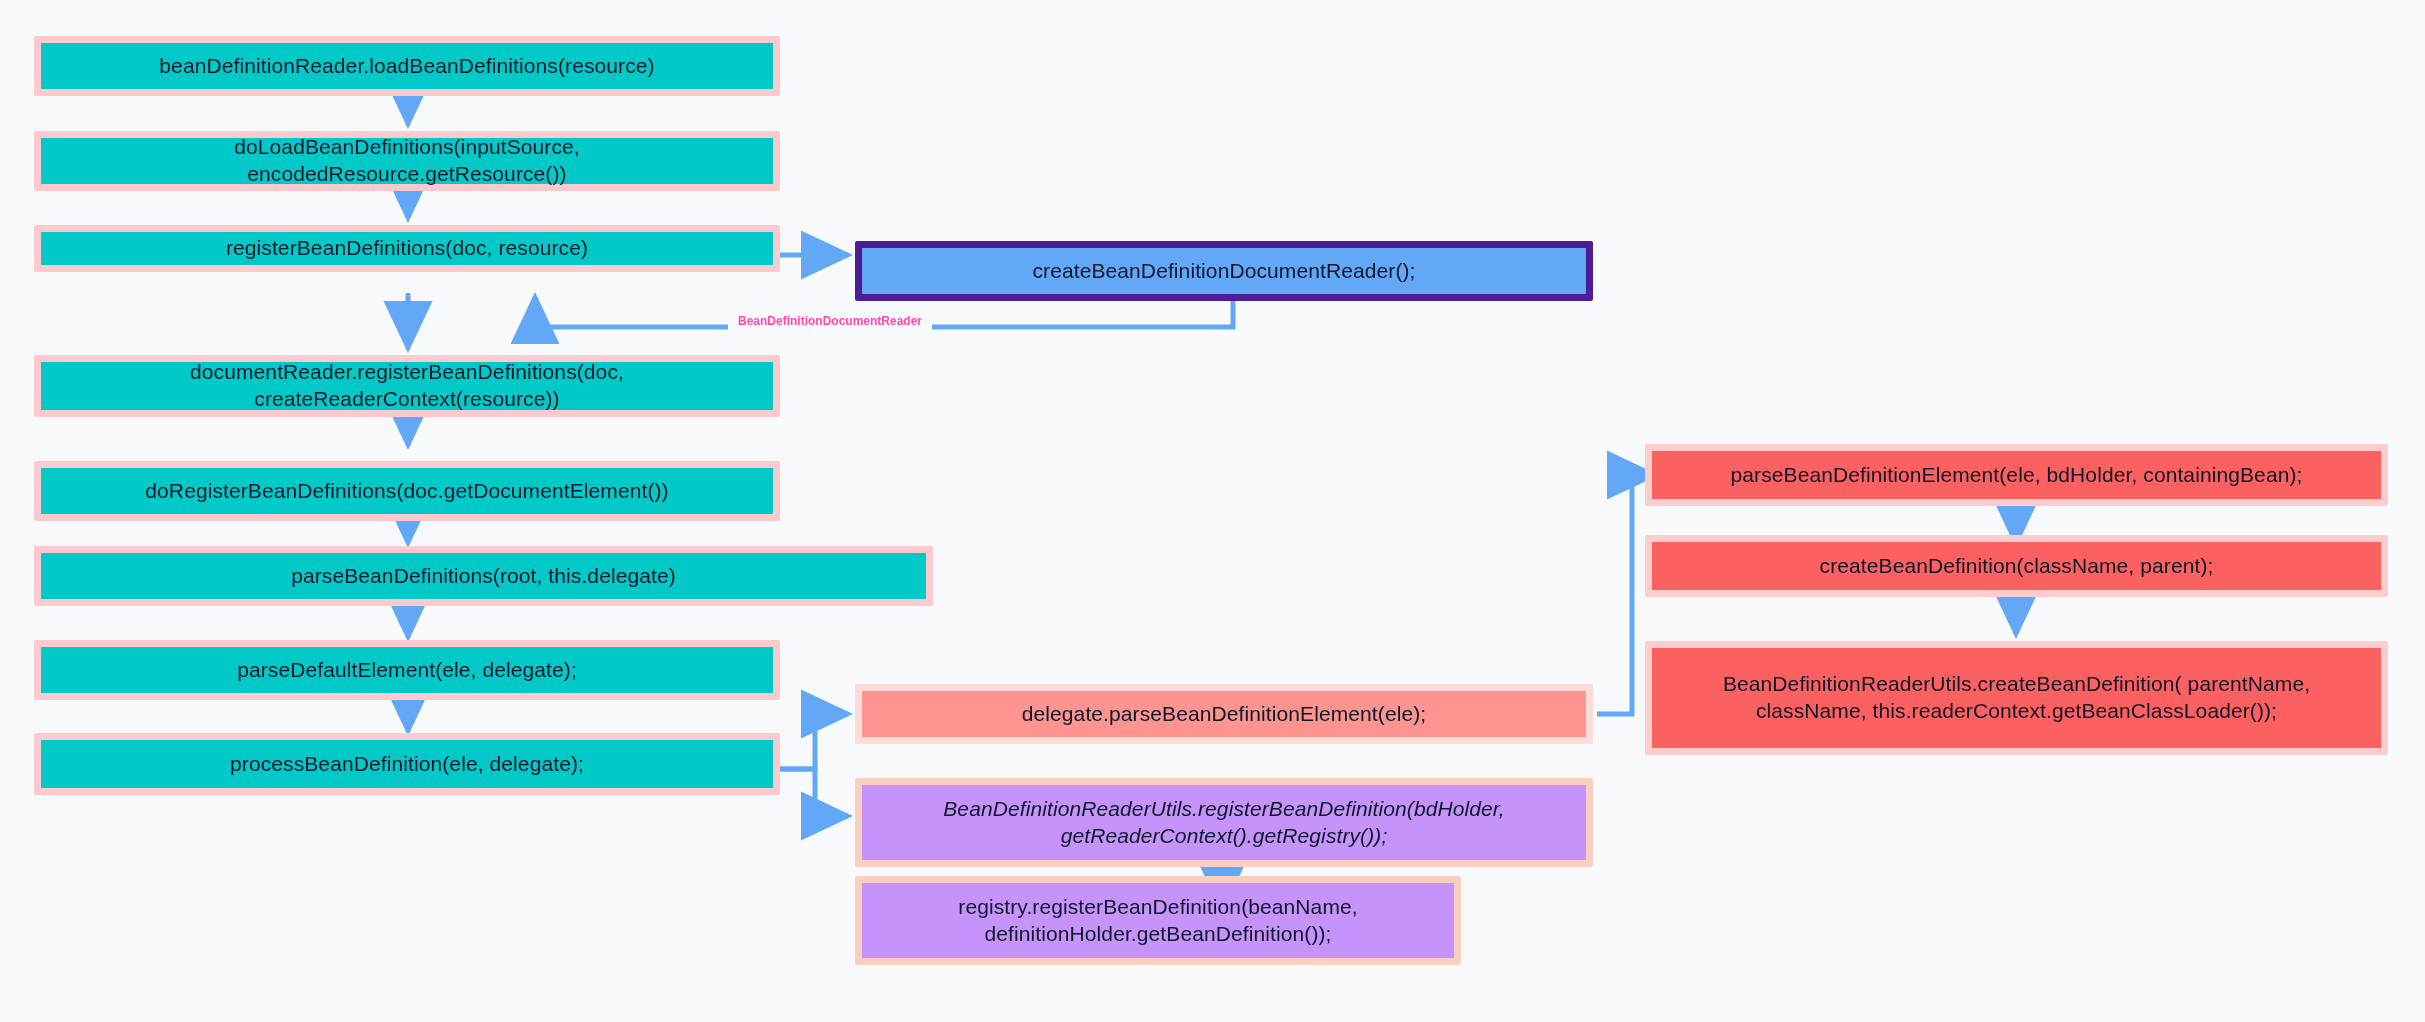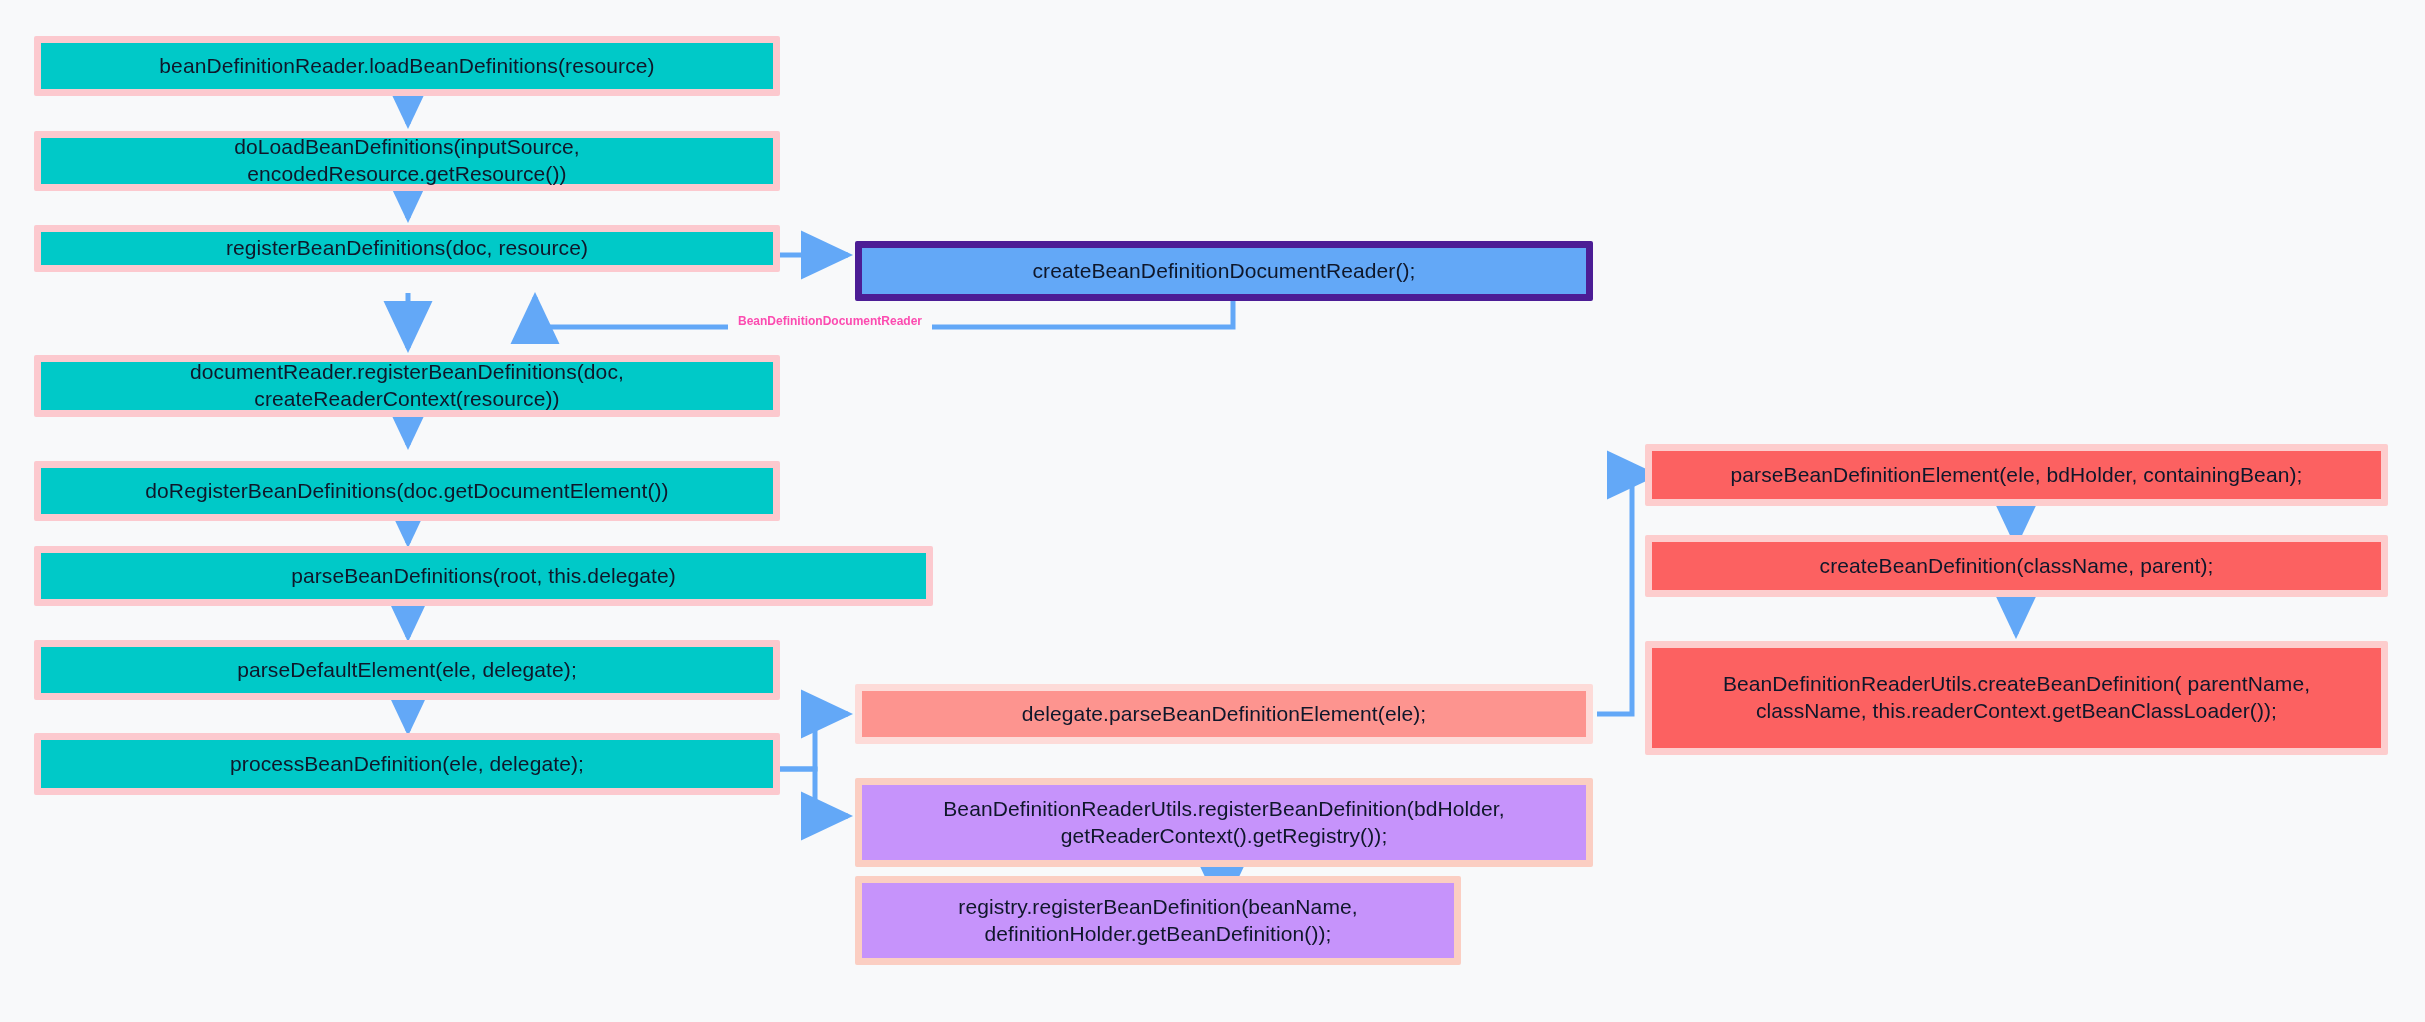--- a/index.html
+++ b/index.html
@@ -124,21 +124,21 @@
   </div>
 
   <div class="node blue" style="left:855px;top:225px;width:738px;height:60px;">
     <span class="pad">createBeanDefinitionDocumentReader();</span>
   </div>
 
   <div class="node salmon" style="left:855px;top:684px;width:738px;height:60px;">
     <span class="pad">delegate.parseBeanDefinitionElement(ele);</span>
   </div>
 
-  <div class="node purple" style="left:855px;top:778px;width:738px;height:89px;">
+  <div class="node purple" style="left:855px;top:778px;width:738px;height:89px;font-style:italic;">
     <span class="pad">BeanDefinitionReaderUtils.registerBeanDefinition(bdHolder,
 getReaderContext().getRegistry());</span>
   </div>
 
   <div class="node purple" style="left:855px;top:876px;width:606px;height:89px;">
     <span class="pad">registry.registerBeanDefinition(beanName,
 definitionHolder.getBeanDefinition());</span>
   </div>
 
   <div class="node red" style="left:1645px;top:444px;width:743px;height:62px;">

